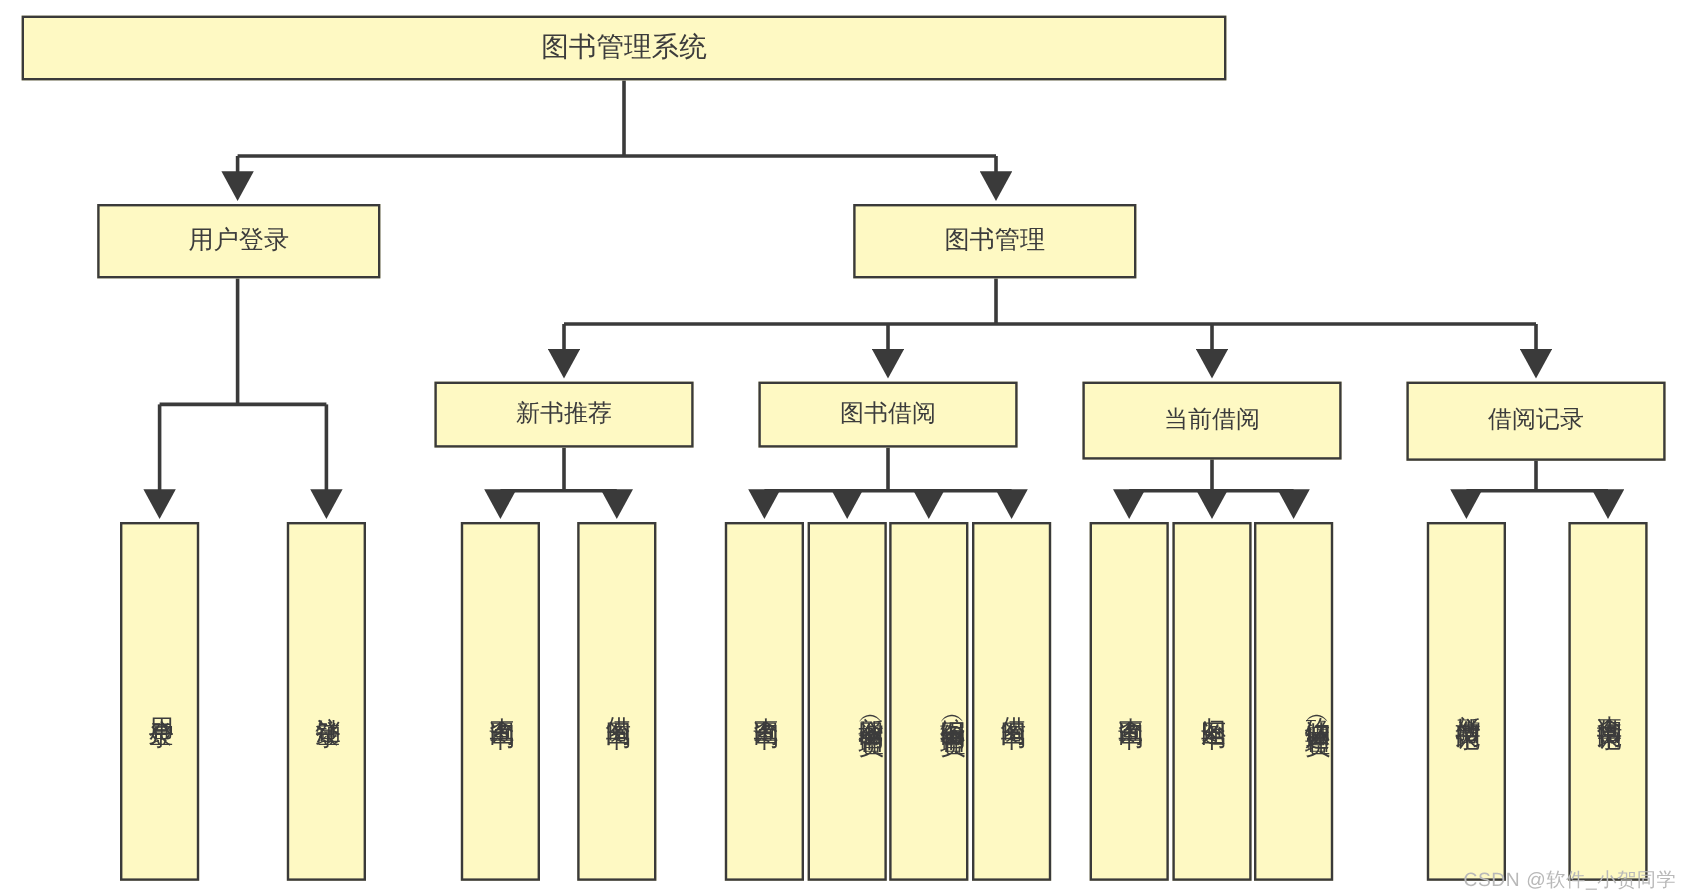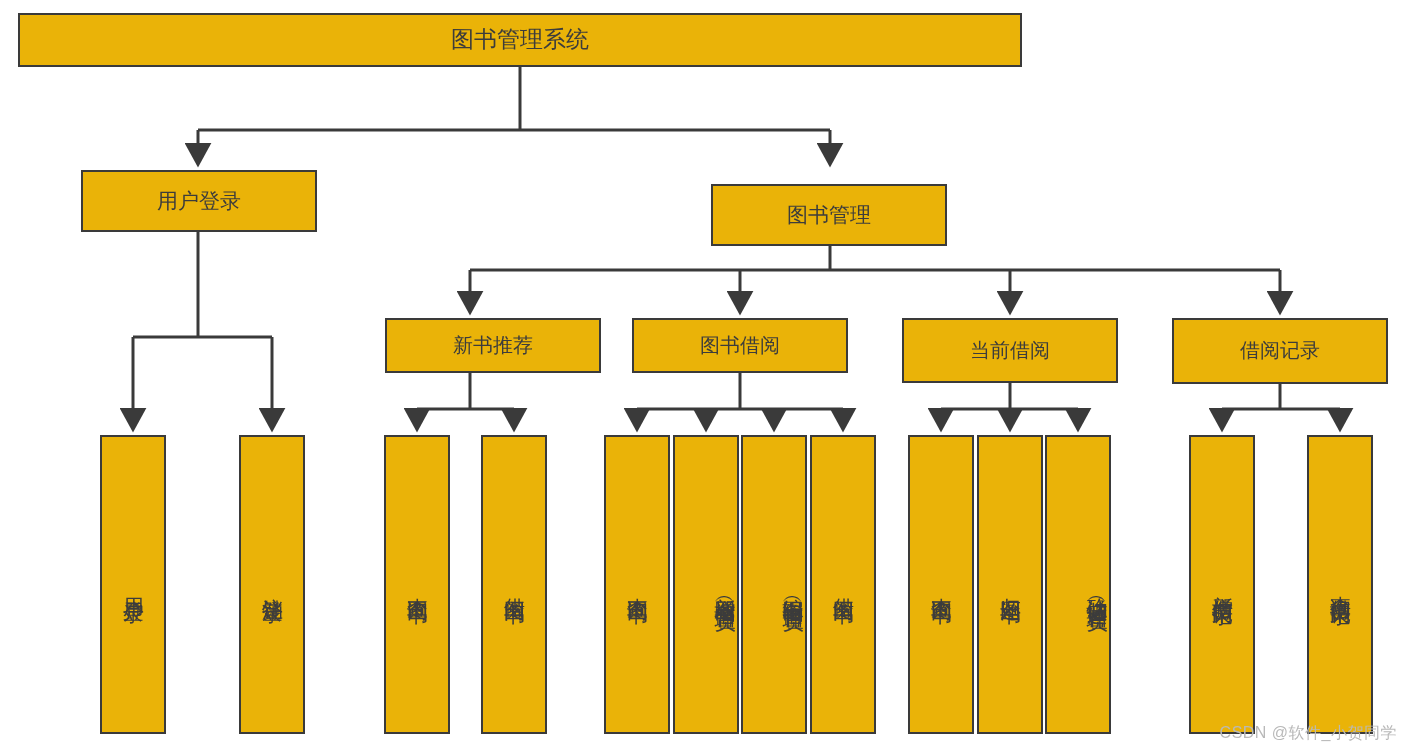--- a/index.html
+++ b/index.html
@@ -23,21 +23,21 @@
     left: 0;
     top: 0;
     width: 1405px;
     height: 747px;
     pointer-events: none;
   }
   .node {
     position: absolute;
     box-sizing: border-box;
     border: 2px solid #3a3a3a;
-    background: #eab308;
+    background: #fef9c3;
     color: #3c3c3c;
     display: flex;
     align-items: center;
     justify-content: center;
     text-align: center;
     line-height: 1.18;
     z-index: 2;
   }
   .node-root {
     font-size: 23px;
@@ -127,23 +127,23 @@
       <path d="M 1280 373 L 1280 409"></path>
       <path d="M 1222 409 L 1340 409"></path>
       <path d="M 1222 409 L 1222 428" marker-end="url(#arrow)"></path>
       <path d="M 1340 409 L 1340 428" marker-end="url(#arrow)"></path>
     </g>
   </svg>
 
   <div class="node node-root" style="left:18px; top:13px; width:1004px; height:54px;">图书管理系统</div>
 
   <div class="node node-l2" style="left:81px; top:170px; width:236px; height:62px;">用户登录</div>
-  <div class="node node-l2" style="left:711px; top:170px; width:236px; height:62px;margin-top:14px;">图书管理</div>
+  <div class="node node-l2" style="left:711px; top:170px; width:236px; height:62px;">图书管理</div>
 
-  <div class="node node-l3" style="left:362px; top:318px; width:216px; height:55px;margin-left:23px;">新书推荐</div>
+  <div class="node node-l3" style="left:362px; top:318px; width:216px; height:55px;">新书推荐</div>
   <div class="node node-l3" style="left:632px; top:318px; width:216px; height:55px;">图书借阅</div>
   <div class="node node-l3" style="left:902px; top:318px; width:216px; height:65px;">当前借阅</div>
   <div class="node node-l3" style="left:1172px; top:318px; width:216px; height:66px;">借阅记录</div>
 
   <div class="node node-leaf leaf-short" style="left:100px; top:435px; width:66px; height:299px;">用户登录</div>
   <div class="node node-leaf leaf-short" style="left:239px; top:435px; width:66px; height:299px;">注销登录</div>
 
   <div class="node node-leaf leaf-short" style="left:384px; top:435px; width:66px; height:299px;">查询图书</div>
   <div class="node node-leaf leaf-short" style="left:481px; top:435px; width:66px; height:299px;">借阅图书</div>
 

